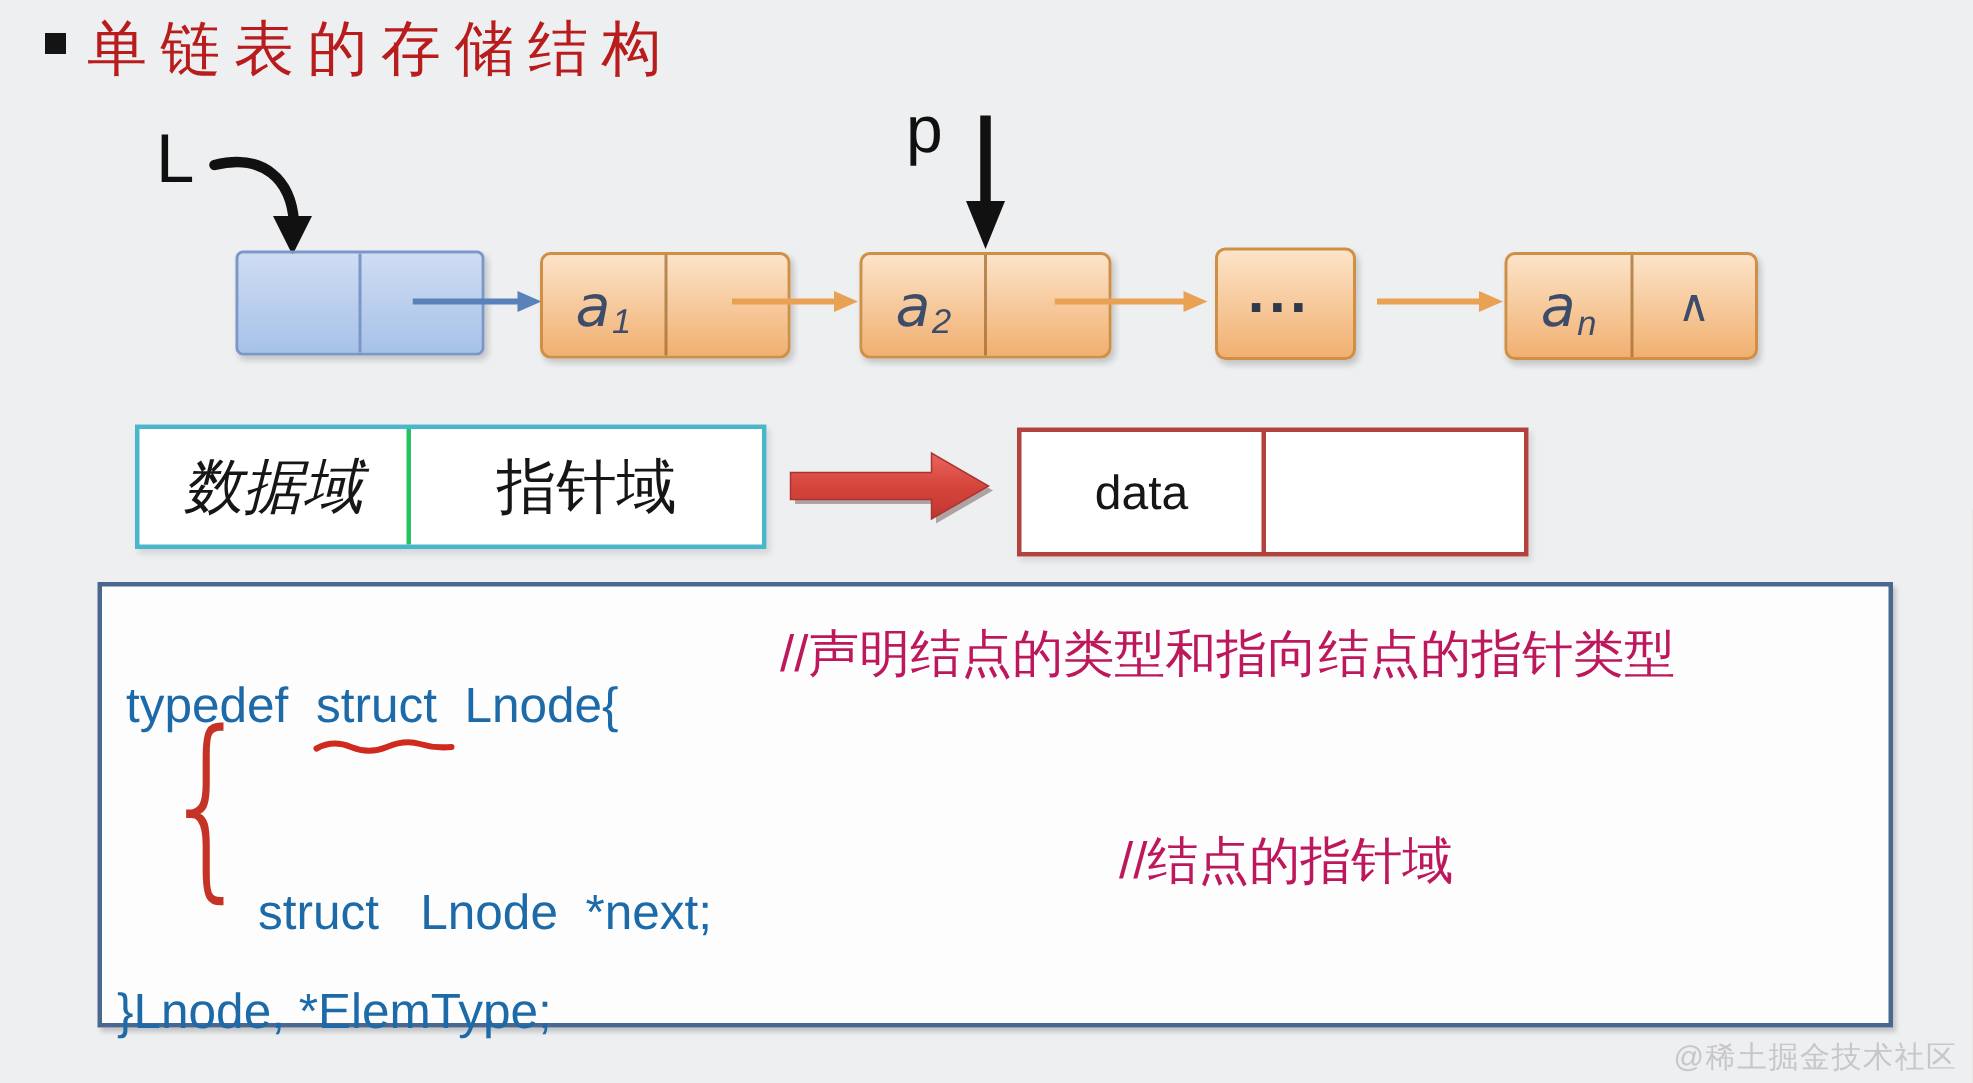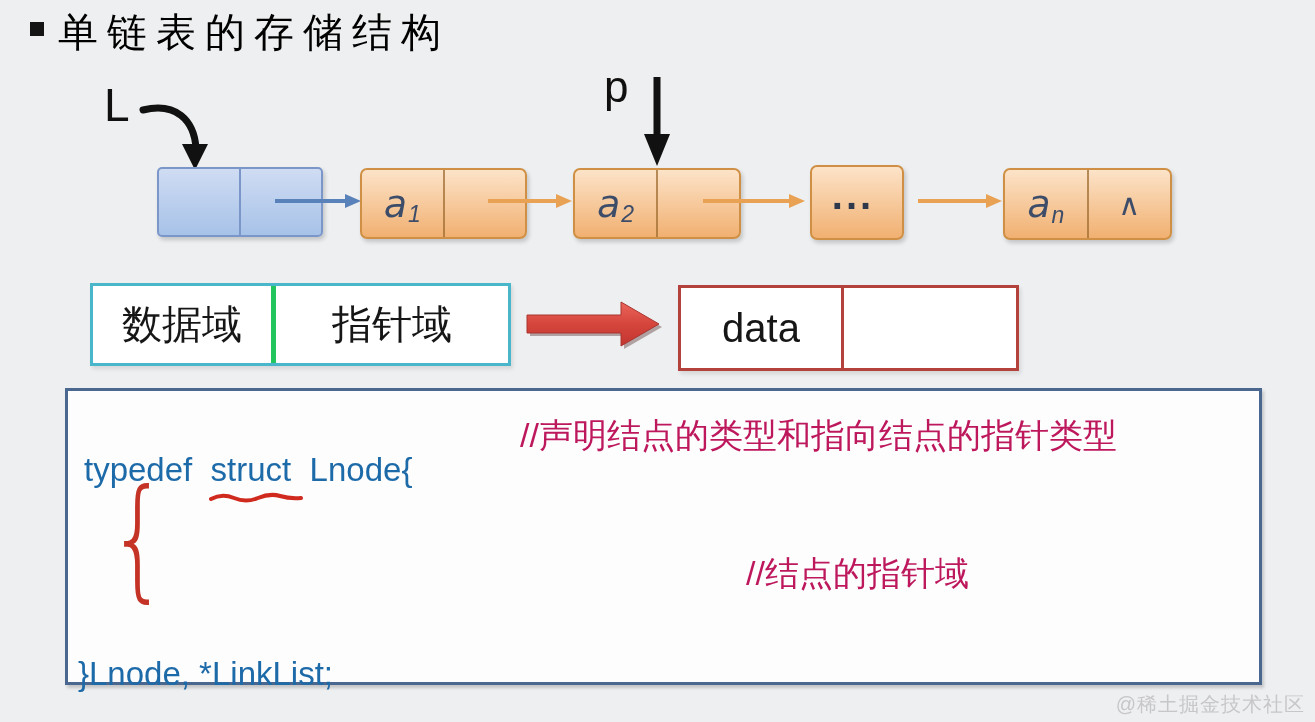--- a/index.html
+++ b/index.html
@@ -1,21 +1,21 @@
 <!DOCTYPE html>
 <html><head>
 <meta charset="utf-8">
 <style>
   html,body{margin:0;padding:0;}
   body{background:#d8d8d8;font-family:"Liberation Sans","DejaVu Sans",sans-serif;}
   .slide{position:relative;width:1315px;height:722px;background:#eeeff0;overflow:hidden;}
 
   
   .bullet{position:absolute;left:30px;top:22px;width:14px;height:14px;background:#141414;}
-  .page-title{position:absolute;left:58px;top:5px;font-size:40px;letter-spacing:9px;color:#000000;font-weight:500;}
+  .page-title{position:absolute;left:58px;top:5px;font-size:40px;letter-spacing:9px;color:#b91c1c;font-weight:500;}
 
   
   .lab-L{position:absolute;left:104px;top:78px;font-size:46px;color:#101010;}
   .lab-p{position:absolute;left:604px;top:62px;font-size:44px;color:#101010;}
 
   
   .node{position:absolute;display:flex;border:2px solid #cf9045;border-radius:7px;
         background:linear-gradient(#fce3c8,#f1b071);box-shadow:2px 3px 4px rgba(0,0,0,0.18);}
   .node.blue{border:2px solid #7b97c9;background:linear-gradient(#cfdcf3,#a7c2e8);border-radius:5px;}
   .cell{display:flex;align-items:center;justify-content:center;flex:1;}
@@ -25,25 +25,25 @@
   .nsub{font-size:23px;font-style:italic;position:relative;top:11px;margin-left:1px;color:#3d4c68;}
   .nullmark{font-size:30px;color:#3d4c68;font-style:normal;}
   .dots{font-weight:bold;font-size:40px;letter-spacing:3px;color:#30384c;padding:0 8px 14px 0;}
 
   .arr{position:absolute;}
 
   
   .cnbox{position:absolute;left:90px;top:283px;width:415px;height:77px;display:flex;
          border:3px solid #4ab6c9;background:#fff;box-shadow:2px 3px 4px rgba(0,0,0,0.10);}
   .cnbox .fcell{display:flex;align-items:center;justify-content:center;font-size:40px;color:#161616;font-weight:500;}
-  .cnbox .fcell.first{width:178px;border-right:5px solid #22c55e;}
+  .cnbox .fcell.first{width:178px;border-right:3px solid #22c55e;font-style:italic;}
   .cnbox .fcell.second{flex:1;border-radius:18px;}
   .enbox{position:absolute;left:678px;top:285px;width:335px;height:80px;display:flex;
          border:3px solid #b2423b;background:#fff;box-shadow:2px 3px 4px rgba(0,0,0,0.10);}
-  .enbox .fcell{display:flex;align-items:center;justify-content:center;font-size:40px;color:#161616;}
+  .enbox .fcell{display:flex;align-items:center;justify-content:center;font-size:32px;color:#161616;}
   .enbox .fcell.first{width:160px;border-right:3px solid #b2423b;}
   .enbox .fcell.second{flex:1;}
 
   
   .codebox{position:absolute;left:65px;top:388px;width:1191px;height:291px;background:#fdfdfe;
            border:3px solid #49678f;box-shadow:2px 3px 3px rgba(0,0,0,0.18);}
   .cline{position:absolute;left:0;width:100%;height:44px;font-size:33px;white-space:pre;}
   .cl1{top:22px;} .cl2{top:92px;} .cl3{top:160px;} .cl4{top:226px;}
   .ctext{position:absolute;color:#1d6aa9;white-space:pre;}
   .ctext.bright{color:#2e7fd2;}
@@ -167,23 +167,24 @@
       <span class="ctext" style="left:16px;"><span>typedef  </span><span class="structwrap"><span>struct</span><svg class="squiggle" width="96" height="13" viewBox="0 0 96 13">
               <path d="M3,8 Q14,2 26,7 T50,7 T72,5 T93,7" fill="none" stroke="#d02a1e" stroke-width="4" stroke-linecap="round"></path>
             </svg></span><span>  Lnode{</span></span>
       <span class="ccomment" style="left:452px;top:0;">//声明结点的类型和指向结点的指针类型</span>
     </div>
 
     <span class="redbrace">{</span>
 
 
     <div class="cline cl3">
+      <span class="ctext" style="left:104px;">struct   Lnode  *next;</span>
       <span class="ccomment" style="left:678px;top:0;">//结点的指针域</span>
     </div>
 
     <div class="cline cl4">
-      <span class="ctext" style="left:10px;">}Lnode, *LinkList;</span>
+      <span class="ctext" style="left:10px;">}Lnode, *ElemType;</span>
     </div>
 
   </div>
 
   <div class="watermark">@稀土掘金技术社区</div>
 </div>
 
 </body></html>

